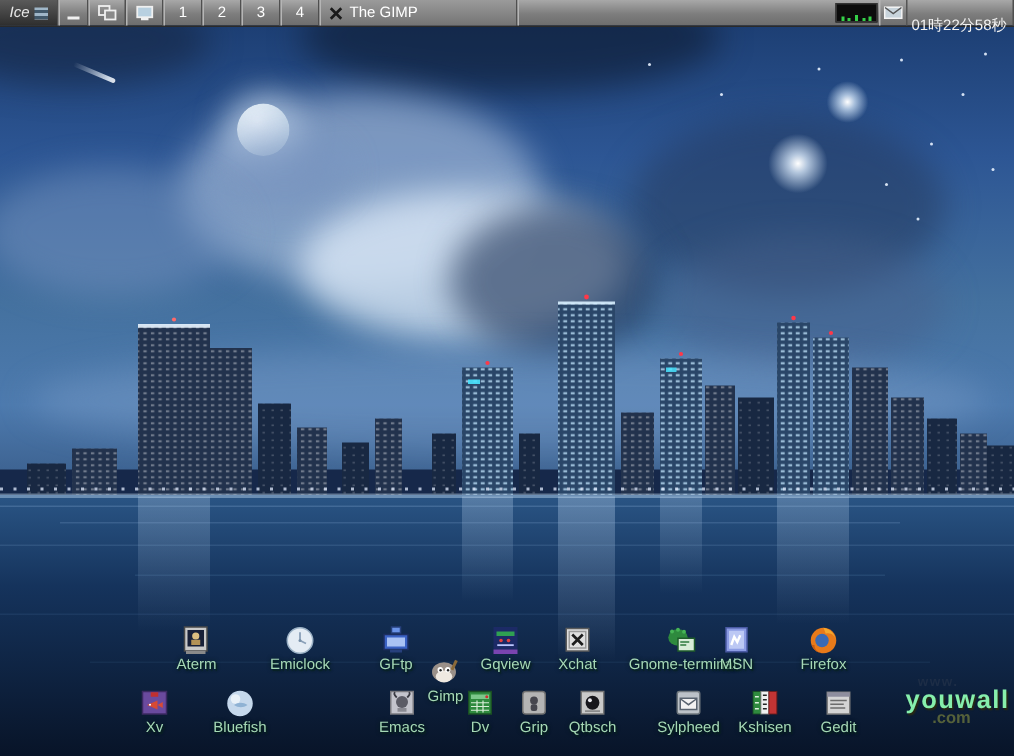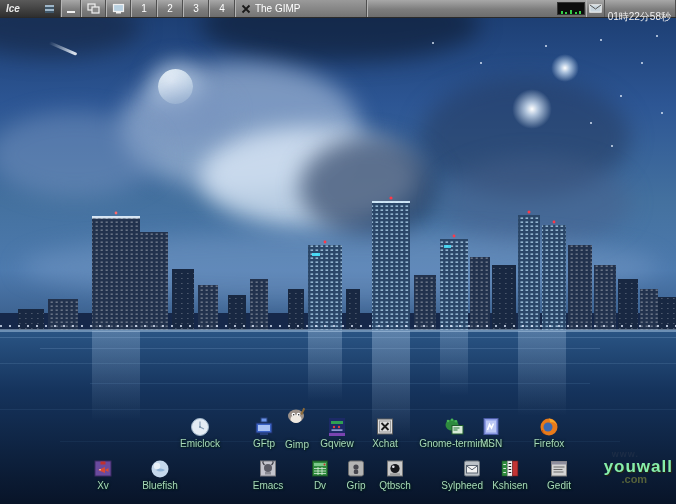--- a/index.html
+++ b/index.html
@@ -7,22 +7,22 @@
     font-family:"Liberation Sans",sans-serif;background:#0a1a30;}
 
   
   .taskbar{position:absolute;left:0;top:0;width:676px;height:17px;
     background:linear-gradient(#a8a8a8,#7d7d7d 55%,#6d6d6d);
     border-bottom:1px solid #2a2a2a;display:flex;align-items:stretch;z-index:50;}
   .tb-btn{display:flex;align-items:center;justify-content:center;
     border-right:1px solid #4f4f4f;border-left:1px solid #b5b5b5;
     color:#fff;font-size:10px;padding:0 5px;cursor:default;}
   .tb-start{background:linear-gradient(#5a5a5a,#2e2e2e);color:#e8e8e8;
-    font-weight:bold;font-style:italic;padding:0 6px;min-width:26px;
-    border-left:none;gap:22px;}
+    font-weight:normal;font-style:italic;padding:0 6px;min-width:26px;
+    border-left:none;}
   .tb-start .logo-stripes{display:inline-block;width:9px;height:8px;margin-left:3px;
     background:repeating-linear-gradient(#9fb6c8 0 2px,#41586a 2px 4px);}
   .tb-spacer{flex:1;border-left:1px solid #b5b5b5;}
   .tb-ws{min-width:14px;}
   .tb-task{min-width:120px;justify-content:flex-start;gap:4px;
     background:linear-gradient(#9a9a9a,#747474);}
   .tb-clock{font-size:10px;color:#f2f2f2;border-left:1px solid #555;
     letter-spacing:0;padding:16px 4px 0 3px;}
   .cpu-applet{width:26px;margin:2px 1px;background:#0c0c0c;position:relative;border:1px solid #333;}
   .cpu-applet i{position:absolute;bottom:0;width:2px;background:#35d048;}
@@ -222,38 +222,48 @@
       <svg width="13" height="9" viewBox="0 0 13 9">
         <rect x=".8" y=".8" width="11.4" height="7.4" fill="#c8d4dc" stroke="#f4f4f4" stroke-width="1"></rect>
         <path d="M1 1 L6.5 5 L12 1" fill="none" stroke="#555" stroke-width="1"></path>
       </svg>
     </div>
     <div class="tb-btn tb-clock">
       <span>01時22分58秒</span>
     </div>
   </div>
 
+  <div class="dicon" style="left:131px;top:417px;">
+    <svg class="ic" viewBox="0 0 22 20">
+      <rect x="3" y="1" width="15" height="16" fill="#c9c9c9" stroke="#4a4a4a"></rect>
+      <rect x="5" y="3" width="11" height="11" fill="#182038"></rect>
+      <circle cx="10.5" cy="7" r="2.4" fill="#dcbd80"></circle>
+      <rect x="7.5" y="9.5" width="6" height="3.5" fill="#b39257"></rect>
+      <rect x="4" y="17" width="13" height="2" fill="#8a8a8a"></rect>
+    </svg>
+    <span class="lbl">Aterm</span>
+  </div>
   <div class="dicon" style="left:200px;top:417px;">
     <svg class="ic" viewBox="0 0 22 20">
       <circle cx="11" cy="10" r="8.5" fill="#e4ecf4" stroke="#9cb2c6"></circle>
       <path d="M11 10 L11 4.5 M11 10 L15 12" stroke="#8aa0b8" stroke-width="1.2"></path>
       <circle cx="11" cy="10" r="1" fill="#7890a8"></circle>
     </svg>
     <span class="lbl">Emiclock</span>
   </div>
   <div class="dicon" style="left:264px;top:417px;">
     <svg class="ic" viewBox="0 0 22 20">
       <rect x="8" y="1" width="6" height="4" fill="#6a93e8" stroke="#27407c"></rect>
       <rect x="3" y="6" width="16" height="10" fill="#3a62c4" stroke="#1c2e60"></rect>
       <rect x="5" y="8" width="12" height="6" fill="#a9c2f4"></rect>
       <rect x="7" y="16" width="8" height="2" fill="#27407c"></rect>
     </svg>
     <span class="lbl">GFtp</span>
   </div>
-  <div class="dicon" style="left:297px;top:406px;gap:12px;">
+  <div class="dicon" style="left:297px;top:438px;">
     <svg class="ic" viewBox="0 0 22 20">
       <ellipse cx="10" cy="10" rx="8" ry="6.5" fill="#9a9089"></ellipse>
       <ellipse cx="10" cy="13" rx="5.5" ry="4" fill="#efe9e1"></ellipse>
       <circle cx="7.5" cy="8.5" r="1.8" fill="#fff"></circle>
         <circle cx="12.5" cy="8.5" r="1.8" fill="#fff"></circle>
       <circle cx="7.7" cy="8.8" r=".8" fill="#222"></circle>
         <circle cx="12.7" cy="8.8" r=".8" fill="#222"></circle>
       <rect x="16" y="2" width="2" height="7" fill="#8a6a3a" transform="rotate(25 17 5)"></rect>
     </svg>
     <span class="lbl">Gimp</span>
@@ -359,21 +369,21 @@
   </div>
   <div class="dicon" style="left:395px;top:459px;">
     <svg class="ic" viewBox="0 0 22 20">
       <rect x="3.5" y="2" width="15" height="15" fill="#c9c9c9" stroke="#757575"></rect>
       <circle cx="11" cy="9.5" r="4.6" fill="#17171c"></circle>
       <circle cx="9.3" cy="7.8" r="1.3" fill="#e8e8ee"></circle>
       <rect x="6" y="14.5" width="10" height="1.2" fill="#8a8a8a"></rect>
     </svg>
     <span class="lbl">Qtbsch</span>
   </div>
-  <div class="dicon" style="left:441px;top:459px;align-items:flex-end;">
+  <div class="dicon" style="left:459px;top:459px;">
     <svg class="ic" viewBox="0 0 22 20">
       <rect x="3.5" y="2" width="15" height="15" rx="1.5" fill="#bcc2c8" stroke="#70787e"></rect>
       <rect x="5.5" y="6.5" width="11" height="7.5" fill="#f2f2f2" stroke="#5a6470"></rect>
       <path d="M5.8 7 L11 10.8 L16.2 7" fill="none" stroke="#5a6470"></path>
     </svg>
     <span class="lbl">Sylpheed</span>
   </div>
   <div class="dicon" style="left:510px;top:459px;">
     <svg class="ic" viewBox="0 0 22 20">
       <rect x="3" y="2" width="5.3" height="15" fill="#2f8a3e" stroke="#1a4e24" stroke-width=".6"></rect>

